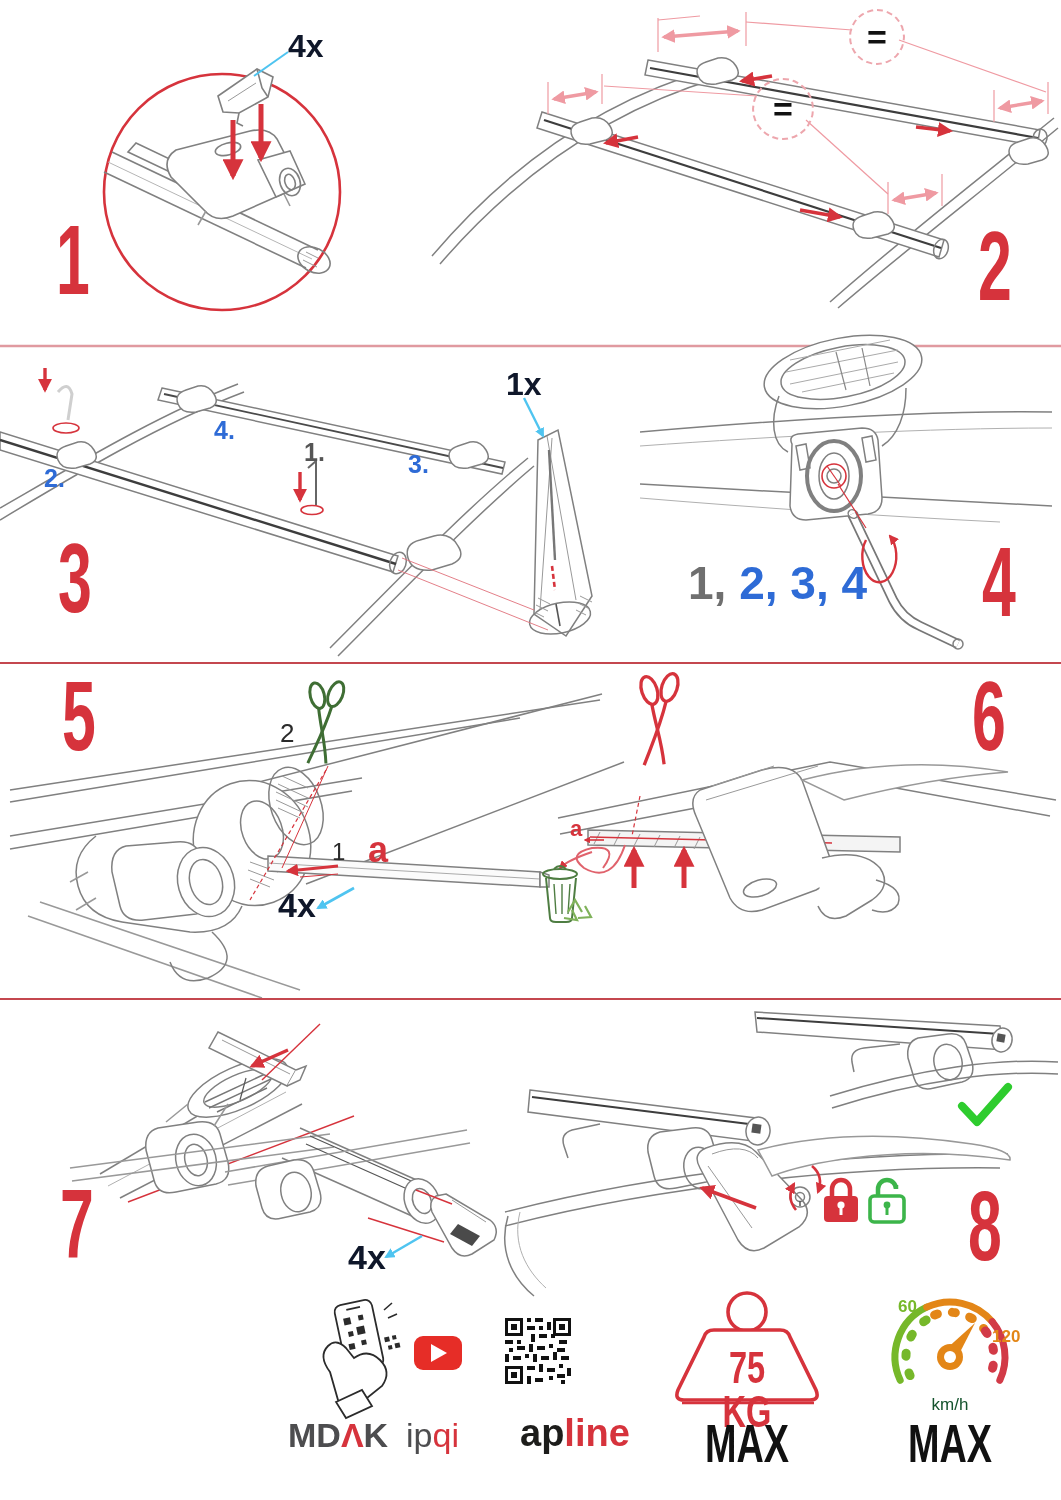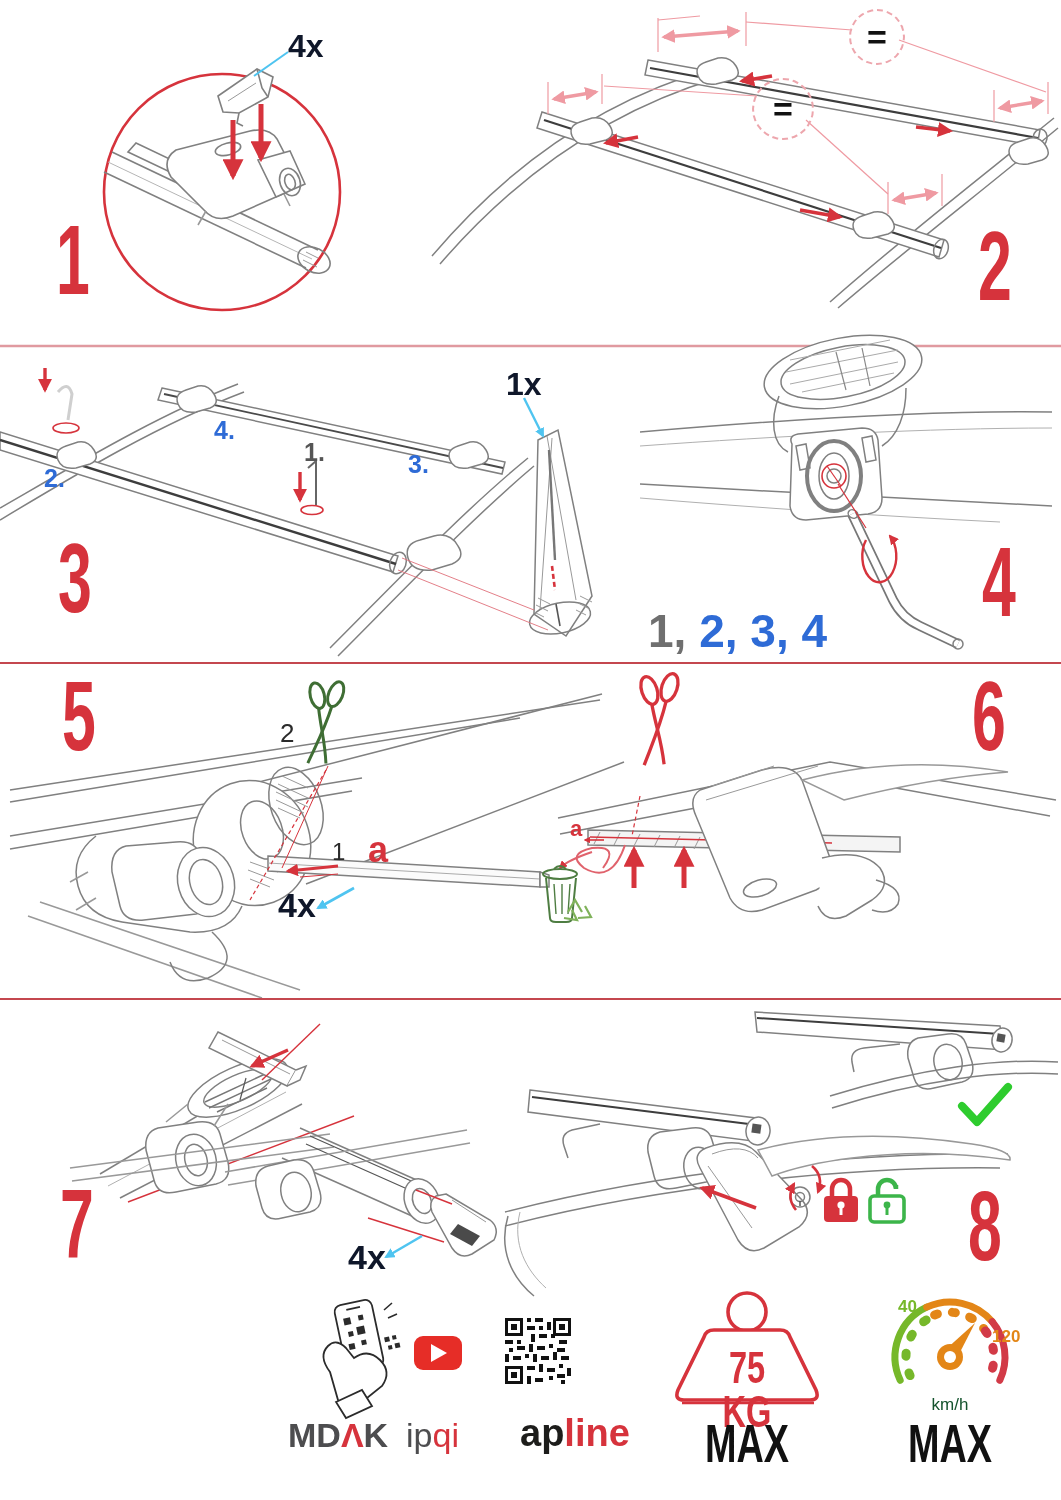--- a/index.html
+++ b/index.html
@@ -491,33 +491,33 @@
 <div class="cyan-label" style="left:348px;top:1240px;font-size:34px;">4x</div>
 
 <div class="eq-badge" style="left:849px;top:9px;width:52px;height:52px;">=</div>
 <div class="eq-badge" style="left:752px;top:78px;width:58px;height:58px;">=</div>
 
 <div class="blue-label" style="left:44px;top:466px;">2.</div>
 <div class="blue-label" style="left:214px;top:418px;">4.</div>
 <div class="blue-label" style="left:304px;top:440px;color:#555;">1.</div>
 <div class="blue-label" style="left:408px;top:452px;">3.</div>
 
-<div class="seq" style="left:648px;top:560px;margin-top:48px;"><span class="g">1,</span><span class="b"> 2, 3, 4</span></div>
+<div class="seq" style="left:688px;top:560px;"><span class="g">1,</span><span class="b"> 2, 3, 4</span></div>
 
 <div class="black-label" style="left:280px;top:720px;font-size:26px;">2</div>
 <div class="black-label" style="left:332px;top:840px;">1</div>
 <div class="a-label" style="left:368px;top:832px;font-size:36px;">a</div>
 <div class="a-label" style="left:570px;top:818px;font-size:22px;">a</div>
 
 
 <div class="logo" style="left:288px;top:1418px;font-size:34px;"><span class="lg-gray">MD</span><span class="lg-red">Λ</span><span class="lg-gray">K</span></div>
 <div class="logo" style="left:406px;top:1418px;font-size:34px;font-weight:500;"><span class="lg-gray">ip</span><span class="lg-red">qi</span></div>
 <div class="logo" style="left:482px;top:1414px;font-size:38px;"><span class="lg-blk">ap</span><span class="lg-red">line</span></div>
 
 <div class="kg" style="left:687px;top:1346px;width:120px;text-align:center;">75 KG</div>
 <div class="maxlabel" style="left:687px;top:1416px;width:120px;text-align:center;">MAX</div>
 
-<div class="speed-tick-label" style="left:898px;top:1298px;color:#76b82a;">40</div>
+<div class="speed-tick-label" style="left:898px;top:1298px;color:#76b82a;">60</div>
 <div class="speed-tick-label" style="left:992px;top:1328px;color:#e38617;">120</div>
 <div class="kmh" style="left:900px;top:1396px;width:100px;text-align:center;">km/h</div>
 <div class="maxlabel" style="left:890px;top:1416px;width:120px;text-align:center;">MAX</div>
 
 </div>
 
 </body></html>

